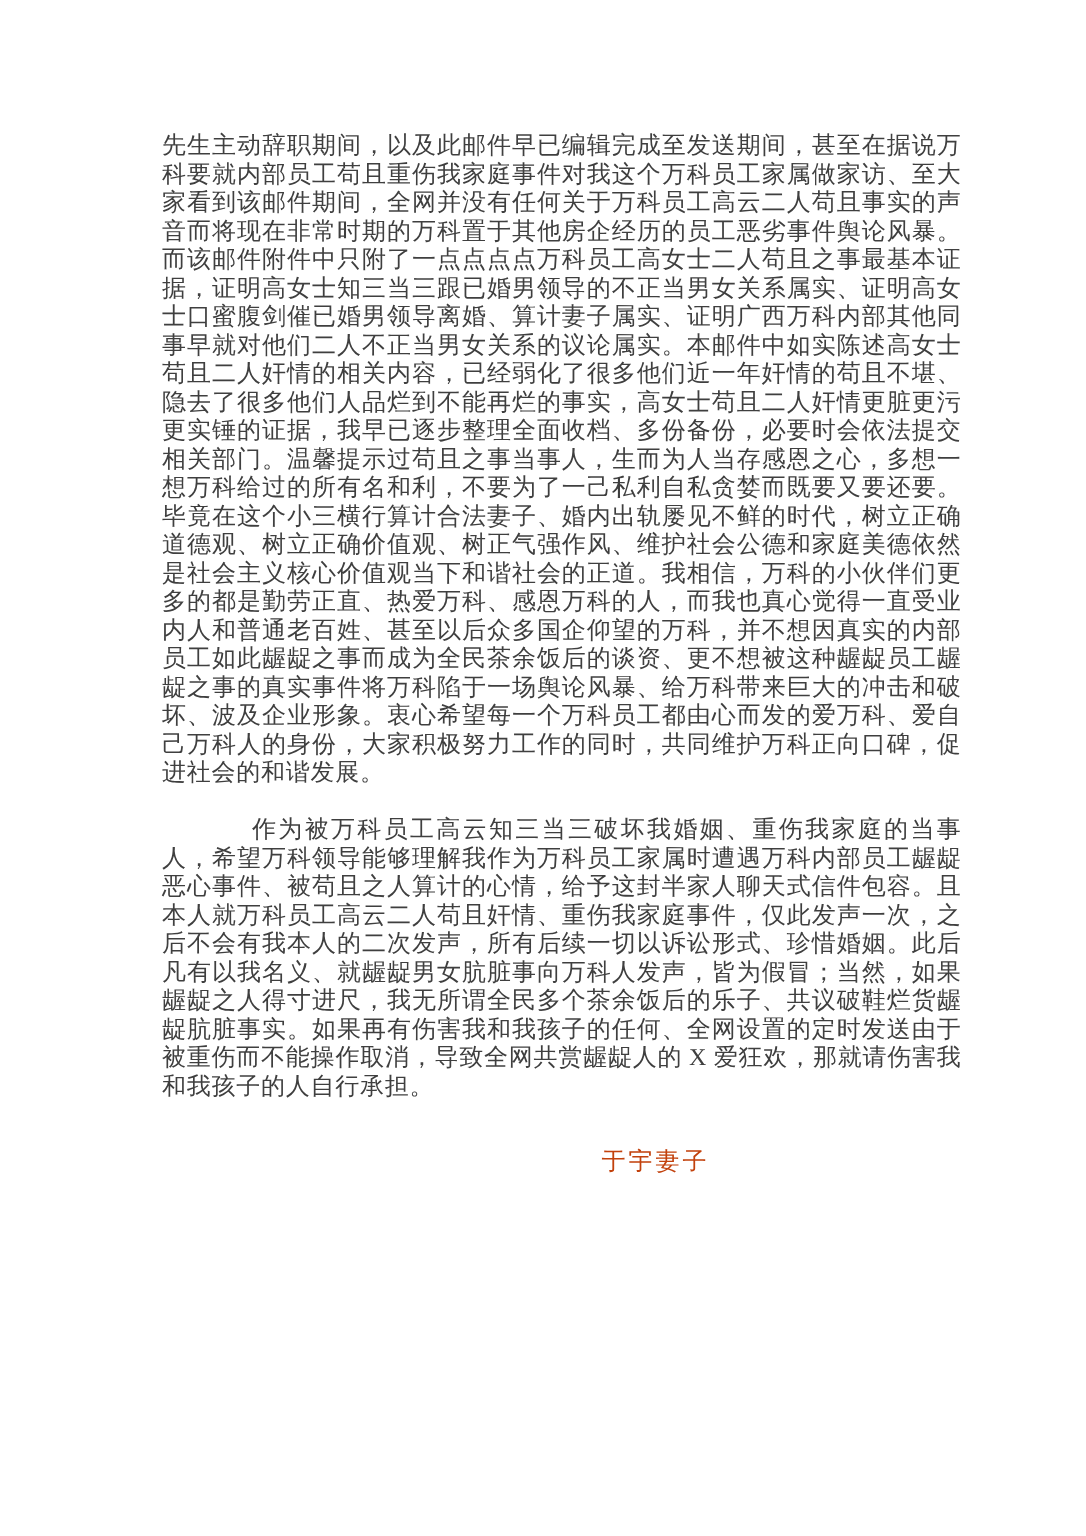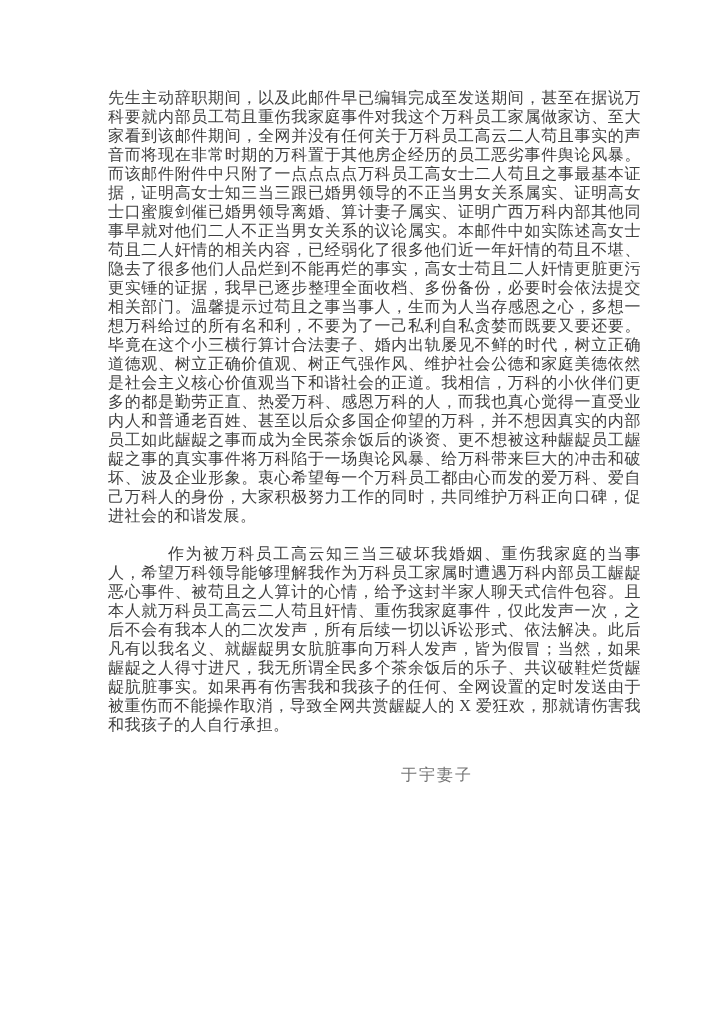--- a/index.html
+++ b/index.html
@@ -35,28 +35,28 @@
   .doc-body p + p {
     margin-top: 19px;
   }
   .para-indent {
     text-indent: 60px;
   }
   .signature {
     margin-top: 31px;
     text-align: right;
     padding-right: 168px;
-    color: #737373;
+    color: #c2410c;
     font-size: 16px;
     line-height: 19px;
     letter-spacing: 2px;
   }
 </style>
 </head>
 <body>
 
 <div class="page">
   <div class="doc-body">
     <p>先生主动辞职期间，以及此邮件早已编辑完成至发送期间，甚至在据说万科要就内部员工苟且重伤我家庭事件对我这个万科员工家属做家访、至大家看到该邮件期间，全网并没有任何关于万科员工高云二人苟且事实的声音而将现在非常时期的万科置于其他房企经历的员工恶劣事件舆论风暴。而该邮件附件中只附了一点点点点万科员工高女士二人苟且之事最基本证据，证明高女士知三当三跟已婚男领导的不正当男女关系属实、证明高女士口蜜腹剑催已婚男领导离婚、算计妻子属实、证明广西万科内部其他同事早就对他们二人不正当男女关系的议论属实。本邮件中如实陈述高女士苟且二人奸情的相关内容，已经弱化了很多他们近一年奸情的苟且不堪、隐去了很多他们人品烂到不能再烂的事实，高女士苟且二人奸情更脏更污更实锤的证据，我早已逐步整理全面收档、多份备份，必要时会依法提交相关部门。温馨提示过苟且之事当事人，生而为人当存感恩之心，多想一想万科给过的所有名和利，不要为了一己私利自私贪婪而既要又要还要。毕竟在这个小三横行算计合法妻子、婚内出轨屡见不鲜的时代，树立正确道德观、树立正确价值观、树正气强作风、维护社会公德和家庭美德依然是社会主义核心价值观当下和谐社会的正道。我相信，万科的小伙伴们更多的都是勤劳正直、热爱万科、感恩万科的人，而我也真心觉得一直受业内人和普通老百姓、甚至以后众多国企仰望的万科，并不想因真实的内部员工如此龌龊之事而成为全民茶余饭后的谈资、更不想被这种龌龊员工龌龊之事的真实事件将万科陷于一场舆论风暴、给万科带来巨大的冲击和破坏、波及企业形象。衷心希望每一个万科员工都由心而发的爱万科、爱自己万科人的身份，大家积极努力工作的同时，共同维护万科正向口碑，促进社会的和谐发展。</p>
-    <p class="para-indent">作为被万科员工高云知三当三破坏我婚姻、重伤我家庭的当事人，希望万科领导能够理解我作为万科员工家属时遭遇万科内部员工龌龊恶心事件、被苟且之人算计的心情，给予这封半家人聊天式信件包容。且本人就万科员工高云二人苟且奸情、重伤我家庭事件，仅此发声一次，之后不会有我本人的二次发声，所有后续一切以诉讼形式、依法解决。此后凡有以我名义、就龌龊男女肮脏事向万科人发声，皆为假冒；当然，如果龌龊之人得寸进尺，我无所谓全民多个茶余饭后的乐子、共议破鞋烂货龌龊肮脏事实。如果再有伤害我和我孩子的任何、全网设置的定时发送由于被重伤而不能操作取消，导致全网共赏龌龊人的 X 爱狂欢，那就请伤害我和我孩子的人自行承担。</p>
+    <p class="para-indent">作为被万科员工高云知三当三破坏我婚姻、重伤我家庭的当事人，希望万科领导能够理解我作为万科员工家属时遭遇万科内部员工龌龊恶心事件、被苟且之人算计的心情，给予这封半家人聊天式信件包容。且本人就万科员工高云二人苟且奸情、重伤我家庭事件，仅此发声一次，之后不会有我本人的二次发声，所有后续一切以诉讼形式、珍惜婚姻。此后凡有以我名义、就龌龊男女肮脏事向万科人发声，皆为假冒；当然，如果龌龊之人得寸进尺，我无所谓全民多个茶余饭后的乐子、共议破鞋烂货龌龊肮脏事实。如果再有伤害我和我孩子的任何、全网设置的定时发送由于被重伤而不能操作取消，导致全网共赏龌龊人的 X 爱狂欢，那就请伤害我和我孩子的人自行承担。</p>
     <div class="signature">于宇妻子</div>
   </div>
 </div>
 
 </body></html>

